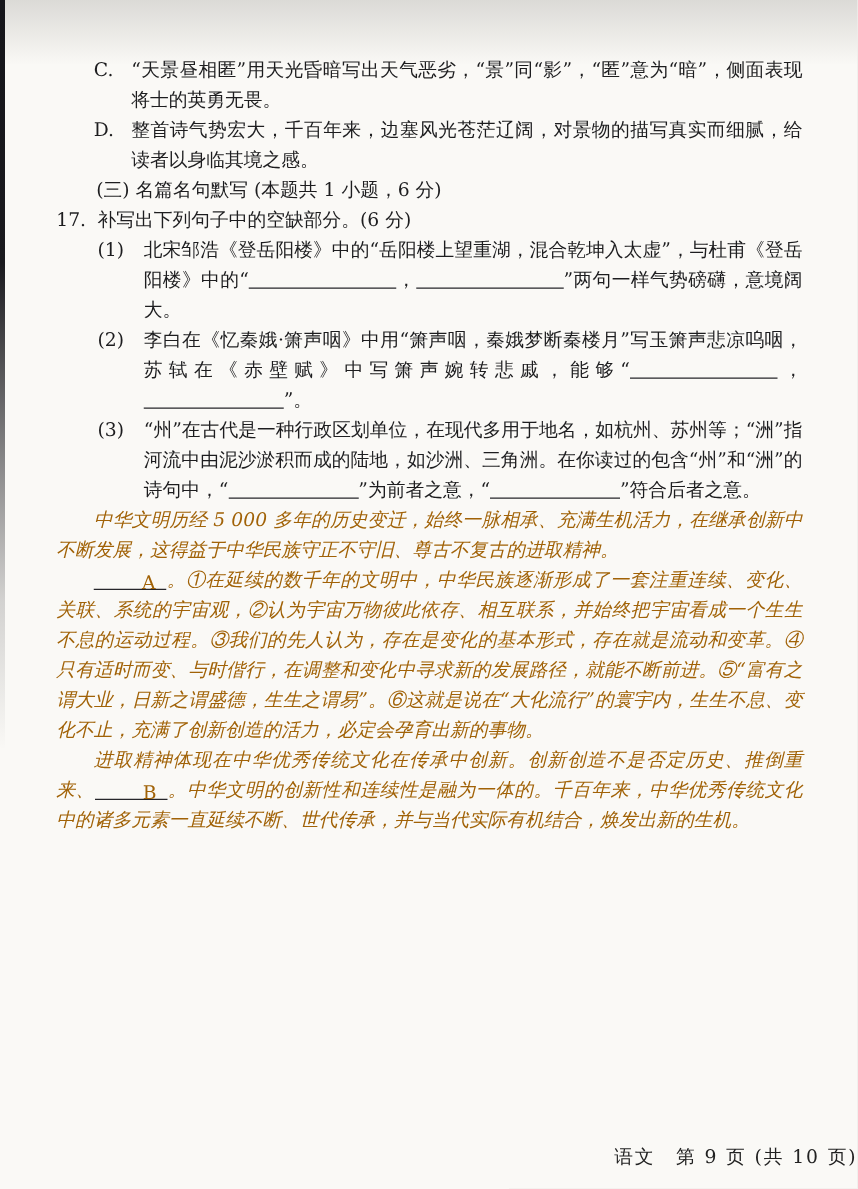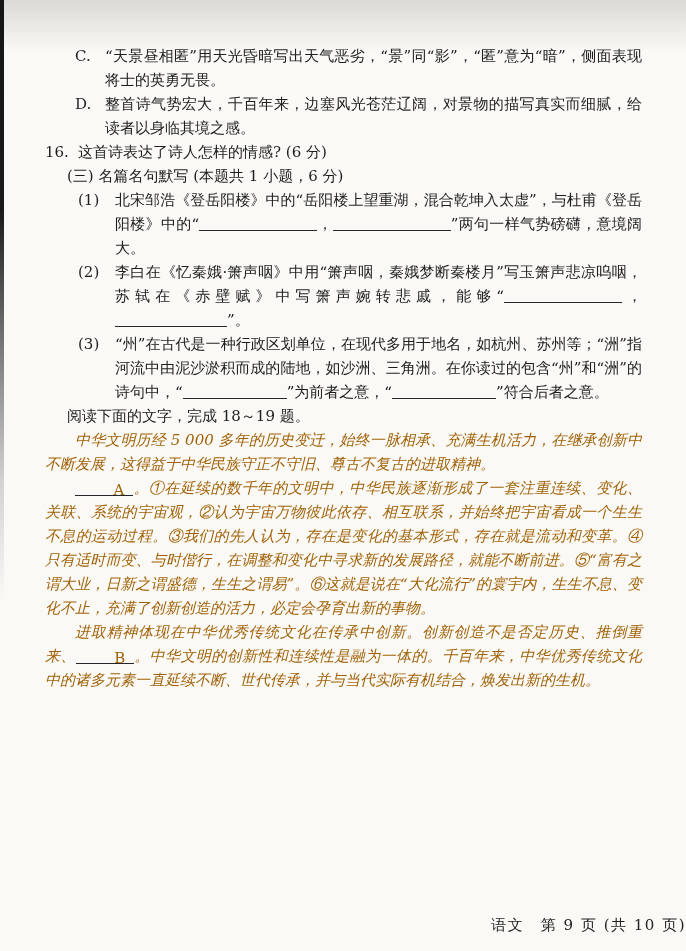--- a/index.html
+++ b/index.html
@@ -34,21 +34,21 @@
   }
   .row{display:flex;}
   .row .num{width:33px;flex:none;}
   .row .qtext{flex:1;}
   .opt{margin-left:30px;display:flex;}
   .opt .olabel{width:30px;flex:none;}
   .opt .otext{flex:1;}
   .sub{margin-left:33px;display:flex;}
   .sub .slabel{width:37px;flex:none;}
   .sub .stext{flex:1;}
-  .indent1{margin-left:22px;}
+  .indent1{margin-left:32px;}
   .part-heading{font-weight:bold;margin-top:9px;}
   .passage{font-style:italic;color:#a16207;}
   .para{text-indent:2em;}
   .blank{
     display:inline-block;
     border-bottom:1.4px solid #26262a;
     height:13px;line-height:16px;
     text-align:center;
     font-style:normal;
     vertical-align:-2px;
@@ -69,44 +69,43 @@
 
     <div class="opt">
       <span class="olabel">C.</span>
       <span class="otext">“天景昼相匿”用天光昏暗写出天气恶劣，“景”同“影”，“匿”意为“暗”，侧面表现将士的英勇无畏。</span>
     </div>
     <div class="opt">
       <span class="olabel">D.</span>
       <span class="otext">整首诗气势宏大，千百年来，边塞风光苍茫辽阔，对景物的描写真实而细腻，给读者以身临其境之感。</span>
     </div>
 
-    <div class="row">
-      <span class="num">16.</span>
-      <span class="qtext">这首诗表达了诗人怎样的情感? (6 分)</span>
-    </div>
 
     <div class="indent1">(三) 名篇名句默写 (本题共 1 小题，6 分)</div>
 
+    <div class="row">
+      <span class="num">17.</span>
+      <span class="qtext">补写出下列句子中的空缺部分。(6 分)</span>
+    </div>
 
     <div class="sub">
       <span class="slabel">(1)</span>
       <span class="stext">北宋邹浩《登岳阳楼》中的“岳阳楼上望重湖，混合乾坤入太虚”，与杜甫《登岳阳楼》中的“<span class="blank" style="width: 118px;"></span>，<span class="blank" style="width: 118px;"></span>”两句一样气势磅礴，意境阔大。</span>
     </div>
     <div class="sub">
       <span class="slabel">(2)</span>
       <span class="stext">李白在《忆秦娥·箫声咽》中用“箫声咽，秦娥梦断秦楼月”写玉箫声悲凉呜咽，苏轼在《赤壁赋》中写箫声婉转悲戚，能够“<span class="blank" style="width: 118px;"></span>，<span class="blank" style="width: 112px;"></span>”。</span>
     </div>
     <div class="sub">
       <span class="slabel">(3)</span>
       <span class="stext">“州”在古代是一种行政区划单位，在现代多用于地名，如杭州、苏州等；“洲”指河流中由泥沙淤积而成的陆地，如沙洲、三角洲。在你读过的包含“州”和“洲”的诗句中，“<span class="blank" style="width: 104px;"></span>”为前者之意，“<span class="blank" style="width: 104px;"></span>”符合后者之意。</span>
     </div>
 
 
 
-    <div class="indent1">阅读下面的文字，完成 18～19 题。</div>
 
     <div class="passage">
       <div class="para">中华文明历经 5 000 多年的历史变迁，始终一脉相承、充满生机活力，在继承创新中不断发展，这得益于中华民族守正不守旧、尊古不复古的进取精神。</div>
       <div class="para"><span class="blank" style="width: 58px;">A</span>。①在延续的数千年的文明中，中华民族逐渐形成了一套注重连续、变化、关联、系统的宇宙观，②认为宇宙万物彼此依存、相互联系，并始终把宇宙看成一个生生不息的运动过程。③我们的先人认为，存在是变化的基本形式，存在就是流动和变革。④只有适时而变、与时偕行，在调整和变化中寻求新的发展路径，就能不断前进。⑤“富有之谓大业，日新之谓盛德，生生之谓易”。⑥这就是说在“大化流行”的寰宇内，生生不息、变化不止，充满了创新创造的活力，必定会孕育出新的事物。</div>
       <div class="para">进取精神体现在中华优秀传统文化在传承中创新。创新创造不是否定历史、推倒重来、<span class="blank" style="width: 58px;">B</span>。中华文明的创新性和连续性是融为一体的。千百年来，中华优秀传统文化中的诸多元素一直延续不断、世代传承，并与当代实际有机结合，焕发出新的生机。</div>
     </div>
 
 
 
   </div>

